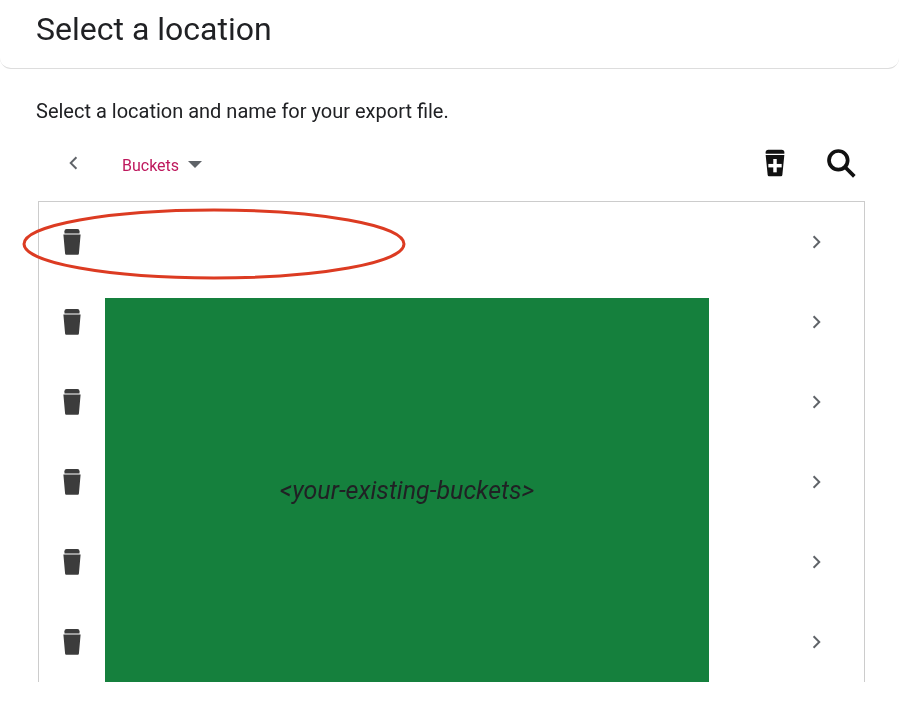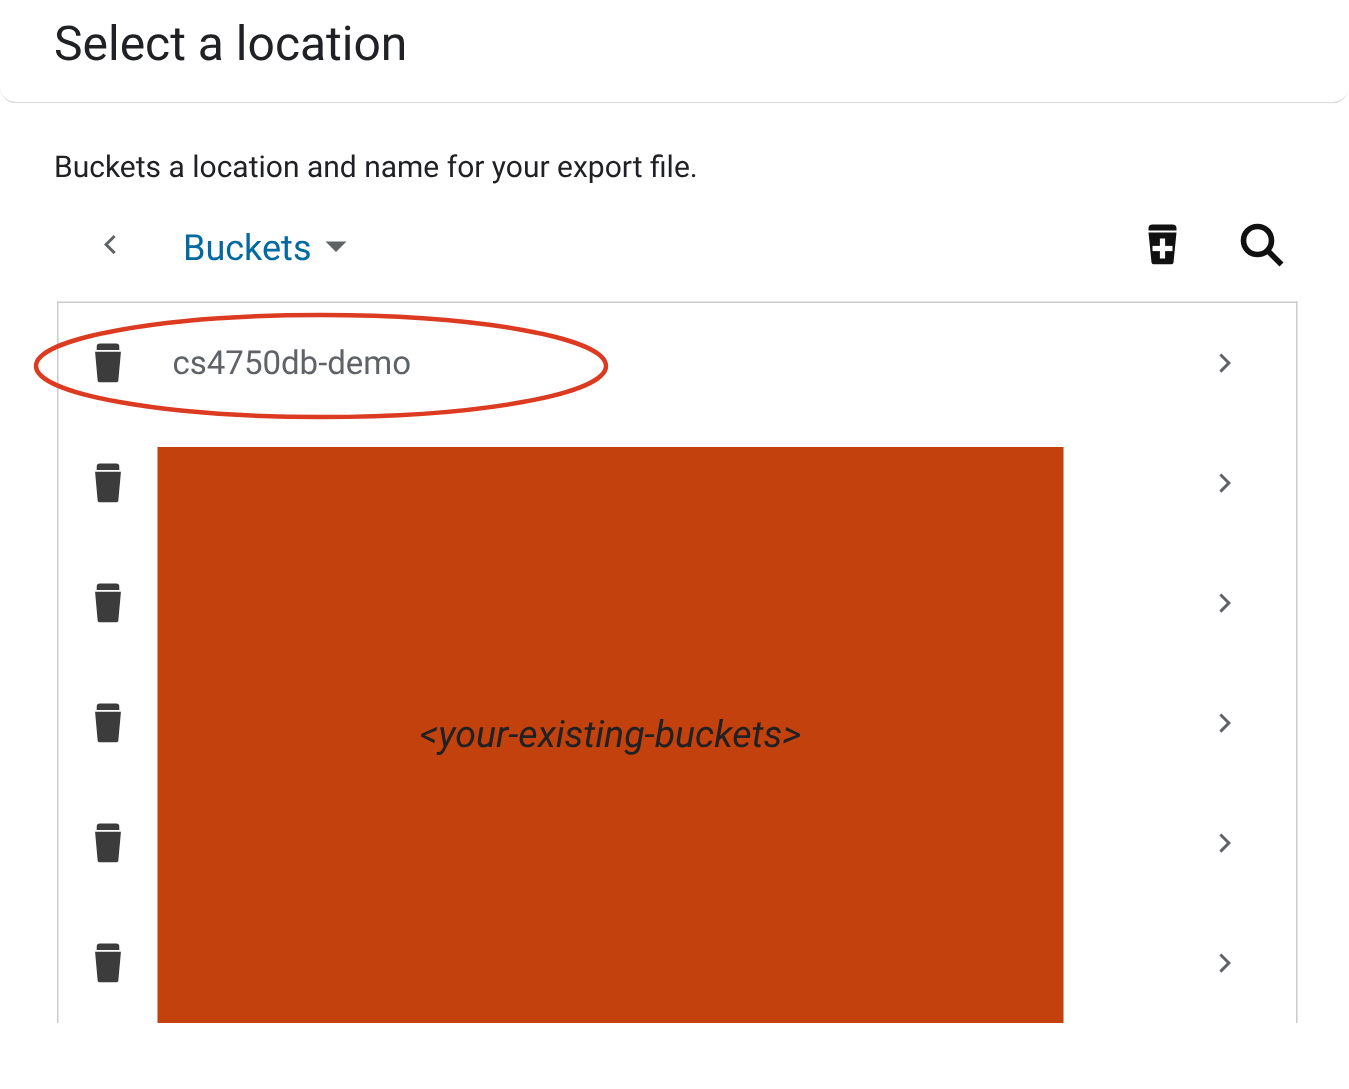--- a/index.html
+++ b/index.html
@@ -31,22 +31,22 @@
     }
     .back-chevron svg { width: 22px; height: 22px; }
     .breadcrumb-wrap {
       display: flex;
       align-items: center;
       gap: 8px;
       margin-left: 38px;
       cursor: pointer;
     }
     .breadcrumb-label {
-      font-size: 24px;
-      color: #0369a1;
+      font-size: 16px;
+      color: #be185d;
     }
     .breadcrumb-caret svg { width: 16px; height: 12px; }
     .spacer { flex: 1; }
     .tool-btn { margin-left: 34px; cursor: pointer; }
     .tool-btn svg { width: 32px; height: 32px; }
     .list-panel {
       margin: 0 34px 0 38px;
       border: 1px solid #ccc;
       border-bottom: none;
       position: relative;
@@ -77,40 +77,40 @@
       pointer-events: none;
       z-index: 5;
     }
 
     .mask {
       position: absolute;
       left: 66px;
       top: 96px;
       width: 604px;
       bottom: 0;
-      background: #c2410c;
+      background: #15803d;
       display: flex;
       align-items: center;
       justify-content: center;
       z-index: 2;
     }
     .mask-text {
       font-size: 25px;
       font-style: italic;
       color: #202124;
     }
   </style>
 </head>
 <body>
 
 <div class="header">
   <h1 class="header-title">Select a location</h1>
 </div>
 
-<div class="instruction">Buckets a location and name for your export file.</div>
+<div class="instruction">Select a location and name for your export file.</div>
 
 <div class="toolbar">
   <span class="back-chevron">
     <svg viewBox="0 0 24 24" fill="#5f6368">
         <path d="M15 5l-7 7 7 7 1.5-1.5L11 12l5.5-5.5z"></path>
       </svg>
   </span>
   <span class="breadcrumb-wrap">
     <span class="breadcrumb-label">Buckets</span>
     <span class="breadcrumb-caret">
@@ -142,21 +142,20 @@
     <ellipse cx="195" cy="38" rx="190" ry="34" fill="none" stroke="#dc3b22" stroke-width="3"></ellipse>
   </svg>
 
   <div class="row">
     <span class="bucket-glyph">
       <svg viewBox="0 0 24 26">
           <path fill="#3c3c3c" d="M7 1h10a2 2 0 0 1 2 2v2H5V3a2 2 0 0 1 2-2z"></path>
           <path fill="#3c3c3c" d="M4 6h16l-1.6 18a1 1 0 0 1-1 .9H6.6a1 1 0 0 1-1-.9L4 6z"></path>
         </svg>
     </span>
-    <span class="row-label">cs4750db-demo</span>
     <span class="row-chevron">
       <svg viewBox="0 0 24 24" fill="#5f6368">
           <path d="M9 5l7 7-7 7-1.5-1.5L13 12 7.5 6.5z"></path>
         </svg>
     </span>
   </div>
 
   <div class="row">
     <span class="bucket-glyph">
       <svg viewBox="0 0 24 26">

